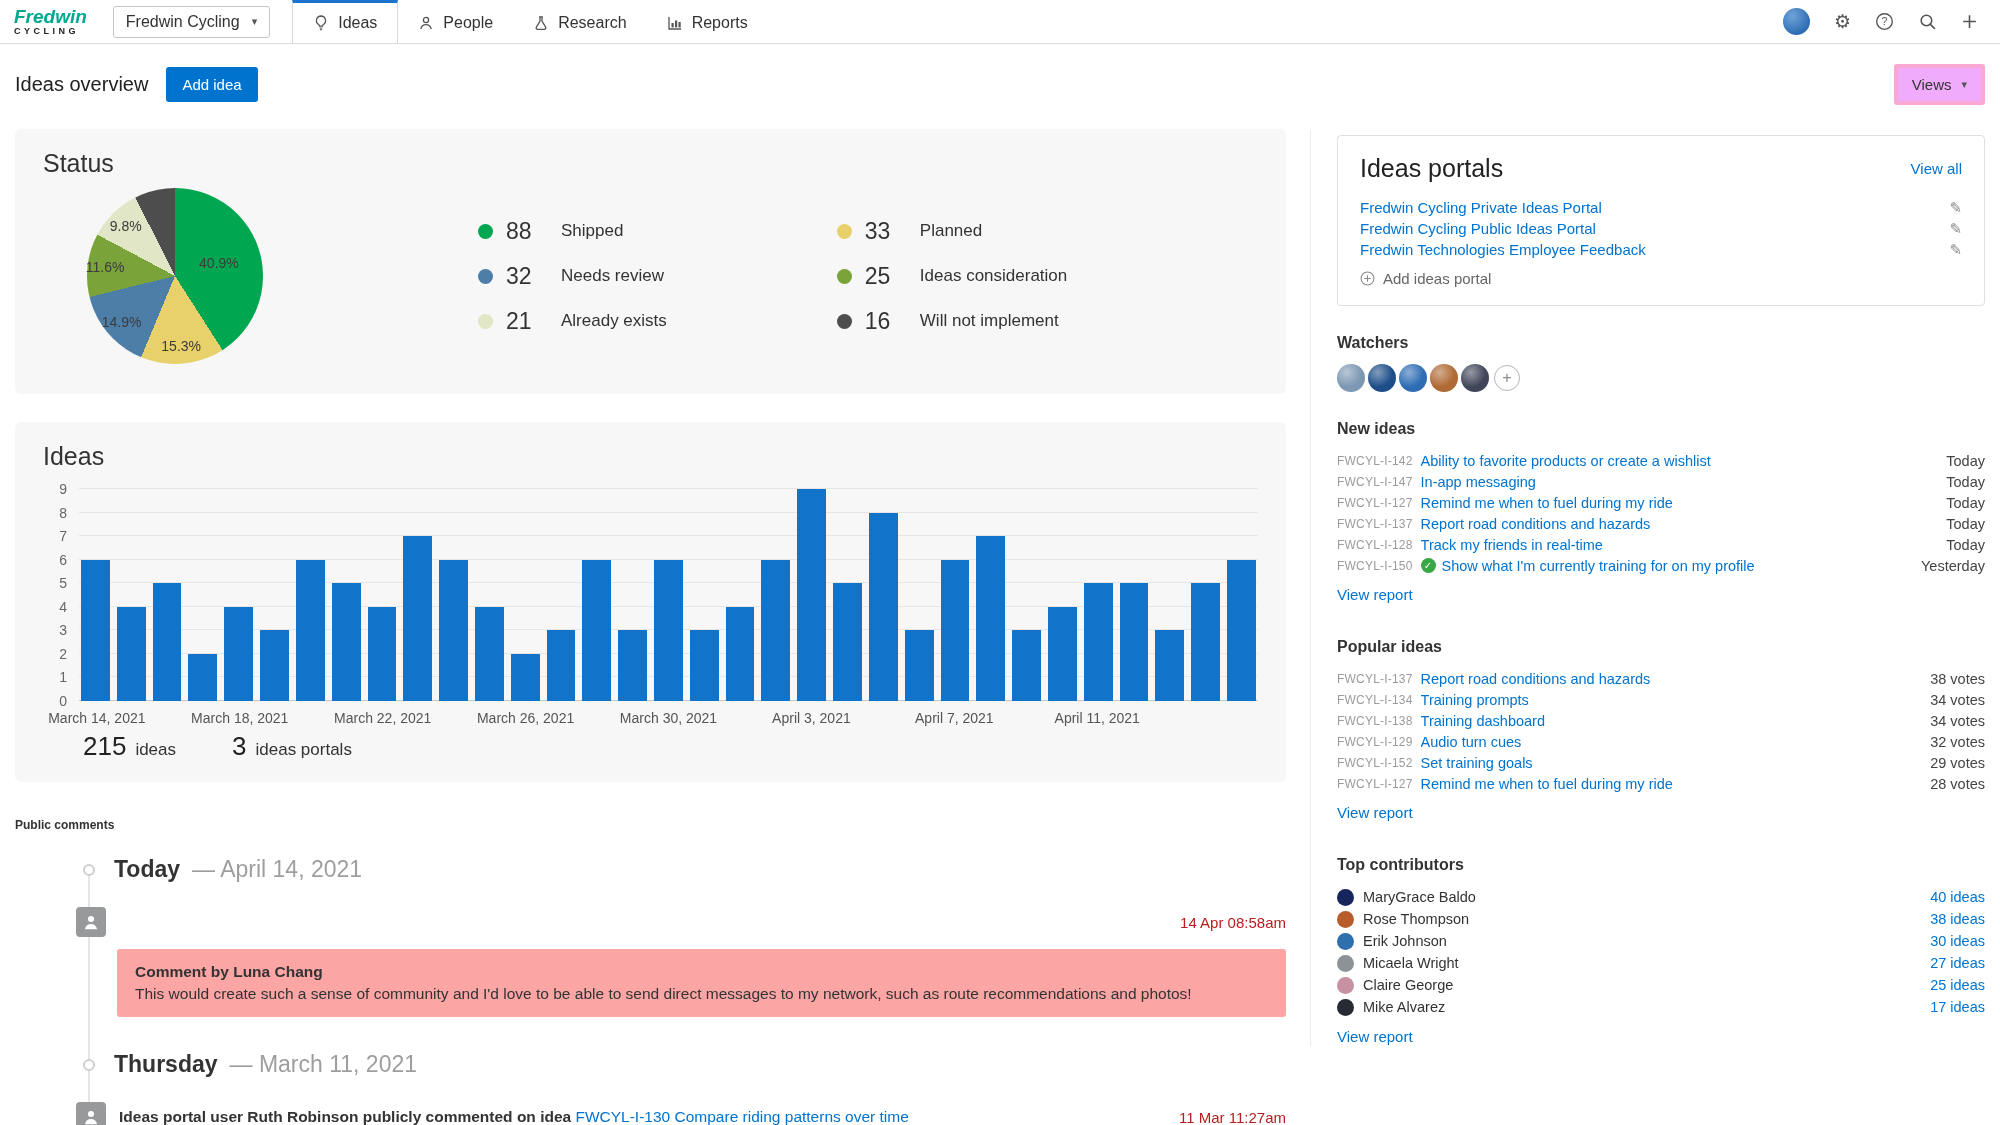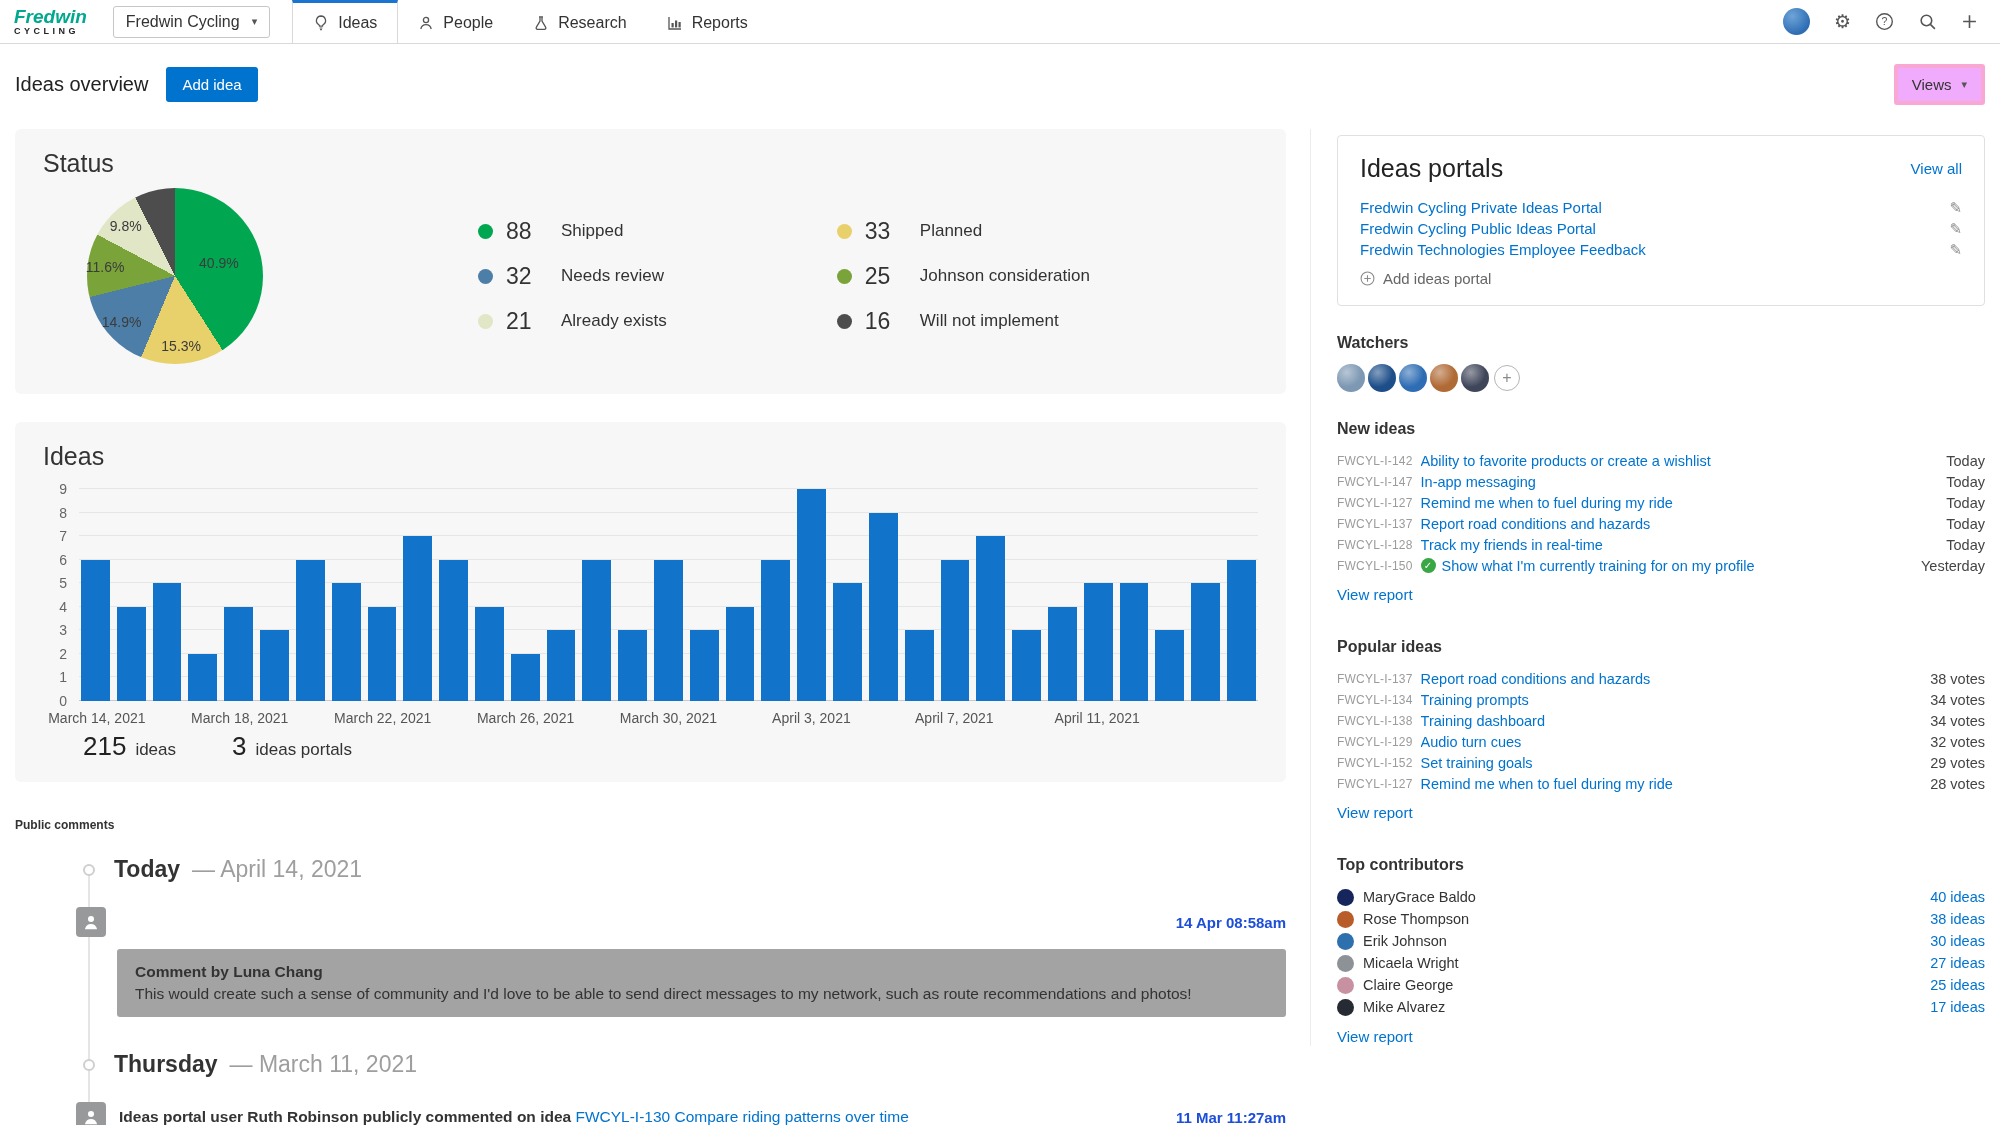--- a/index.html
+++ b/index.html
@@ -72,22 +72,22 @@
   .cgroup { position:relative; padding-top:4px; }
   .cgroup-dot { position:absolute; left:68px; top:12px; width:12px; height:12px; border:2px solid #cfcfcf; background:#fff; border-radius:50%; }
   .cgroup-head { margin-left:99px; font-size:23px; display:flex; gap:12px; align-items:baseline; margin-bottom:24px; }
   .cgroup-day { font-weight:700; color:#333; }
   .cgroup-date { color:#9e9e9e; font-weight:400; }
   .citem { position:relative; }
   .citem-meta { display:flex; align-items:center; gap:13px; margin-left:61px; }
   .citem-avatar { width:30px; height:30px; border-radius:4px; background:#97999b; display:flex; align-items:center; justify-content:center; flex:none; position:relative; z-index:1; }
   .citem-text { font-size:15.5px; color:#333; font-weight:700; }
   .citem-text a { font-weight:400; }
-  .citem-time { margin-left:auto; font-size:15px; color:#1d4ed8; font-weight:700; }
-  .cbox { background:#a3a3a3; border-radius:3px; padding:14px 18px; margin:12px 0 30px 102px; }
+  .citem-time { margin-left:auto; font-size:15px; color:#b91c1c; font-weight:400; }
+  .cbox { background:#fca5a5; border-radius:3px; padding:14px 18px; margin:12px 0 30px 102px; }
   .cbox-title { font-size:15.5px; font-weight:700; margin-bottom:4px; color:#333; }
   .cbox-text { font-size:15.5px; color:#333; }
 
   
   .portal-card { border:1px solid #e0e0e0; border-radius:4px; padding:18px 22px; }
   .portal-head { display:flex; align-items:center; justify-content:space-between; margin-bottom:14px; }
   .portal-head h2 { font-size:25px; font-weight:400; color:#222; }
   .portal-head a { font-size:15px; }
   .portal-row { display:flex; align-items:center; justify-content:space-between; height:21px; font-size:15px; }
   .pencil { color:#8b8b8b; font-size:15px; cursor:pointer; }
@@ -226,21 +226,21 @@
               </div>
             <div class="legend-col" id="legend-col2">
                 <div class="legend-item">
                   <span class="legend-dot" style="background:#e8d06b"></span>
                   <span class="legend-count">33</span>
                   <span class="legend-label">Planned</span>
                 </div>
                 <div class="legend-item">
                   <span class="legend-dot" style="background:#7aa33a"></span>
                   <span class="legend-count">25</span>
-                  <span class="legend-label">Johnson consideration</span>
+                  <span class="legend-label">Ideas consideration</span>
                 </div>
                 <div class="legend-item">
                   <span class="legend-dot" style="background:#4d4d4d"></span>
                   <span class="legend-count">16</span>
                   <span class="legend-label">Will not implement</span>
                 </div>
               </div>
           </div>
         </div>
       </section>

